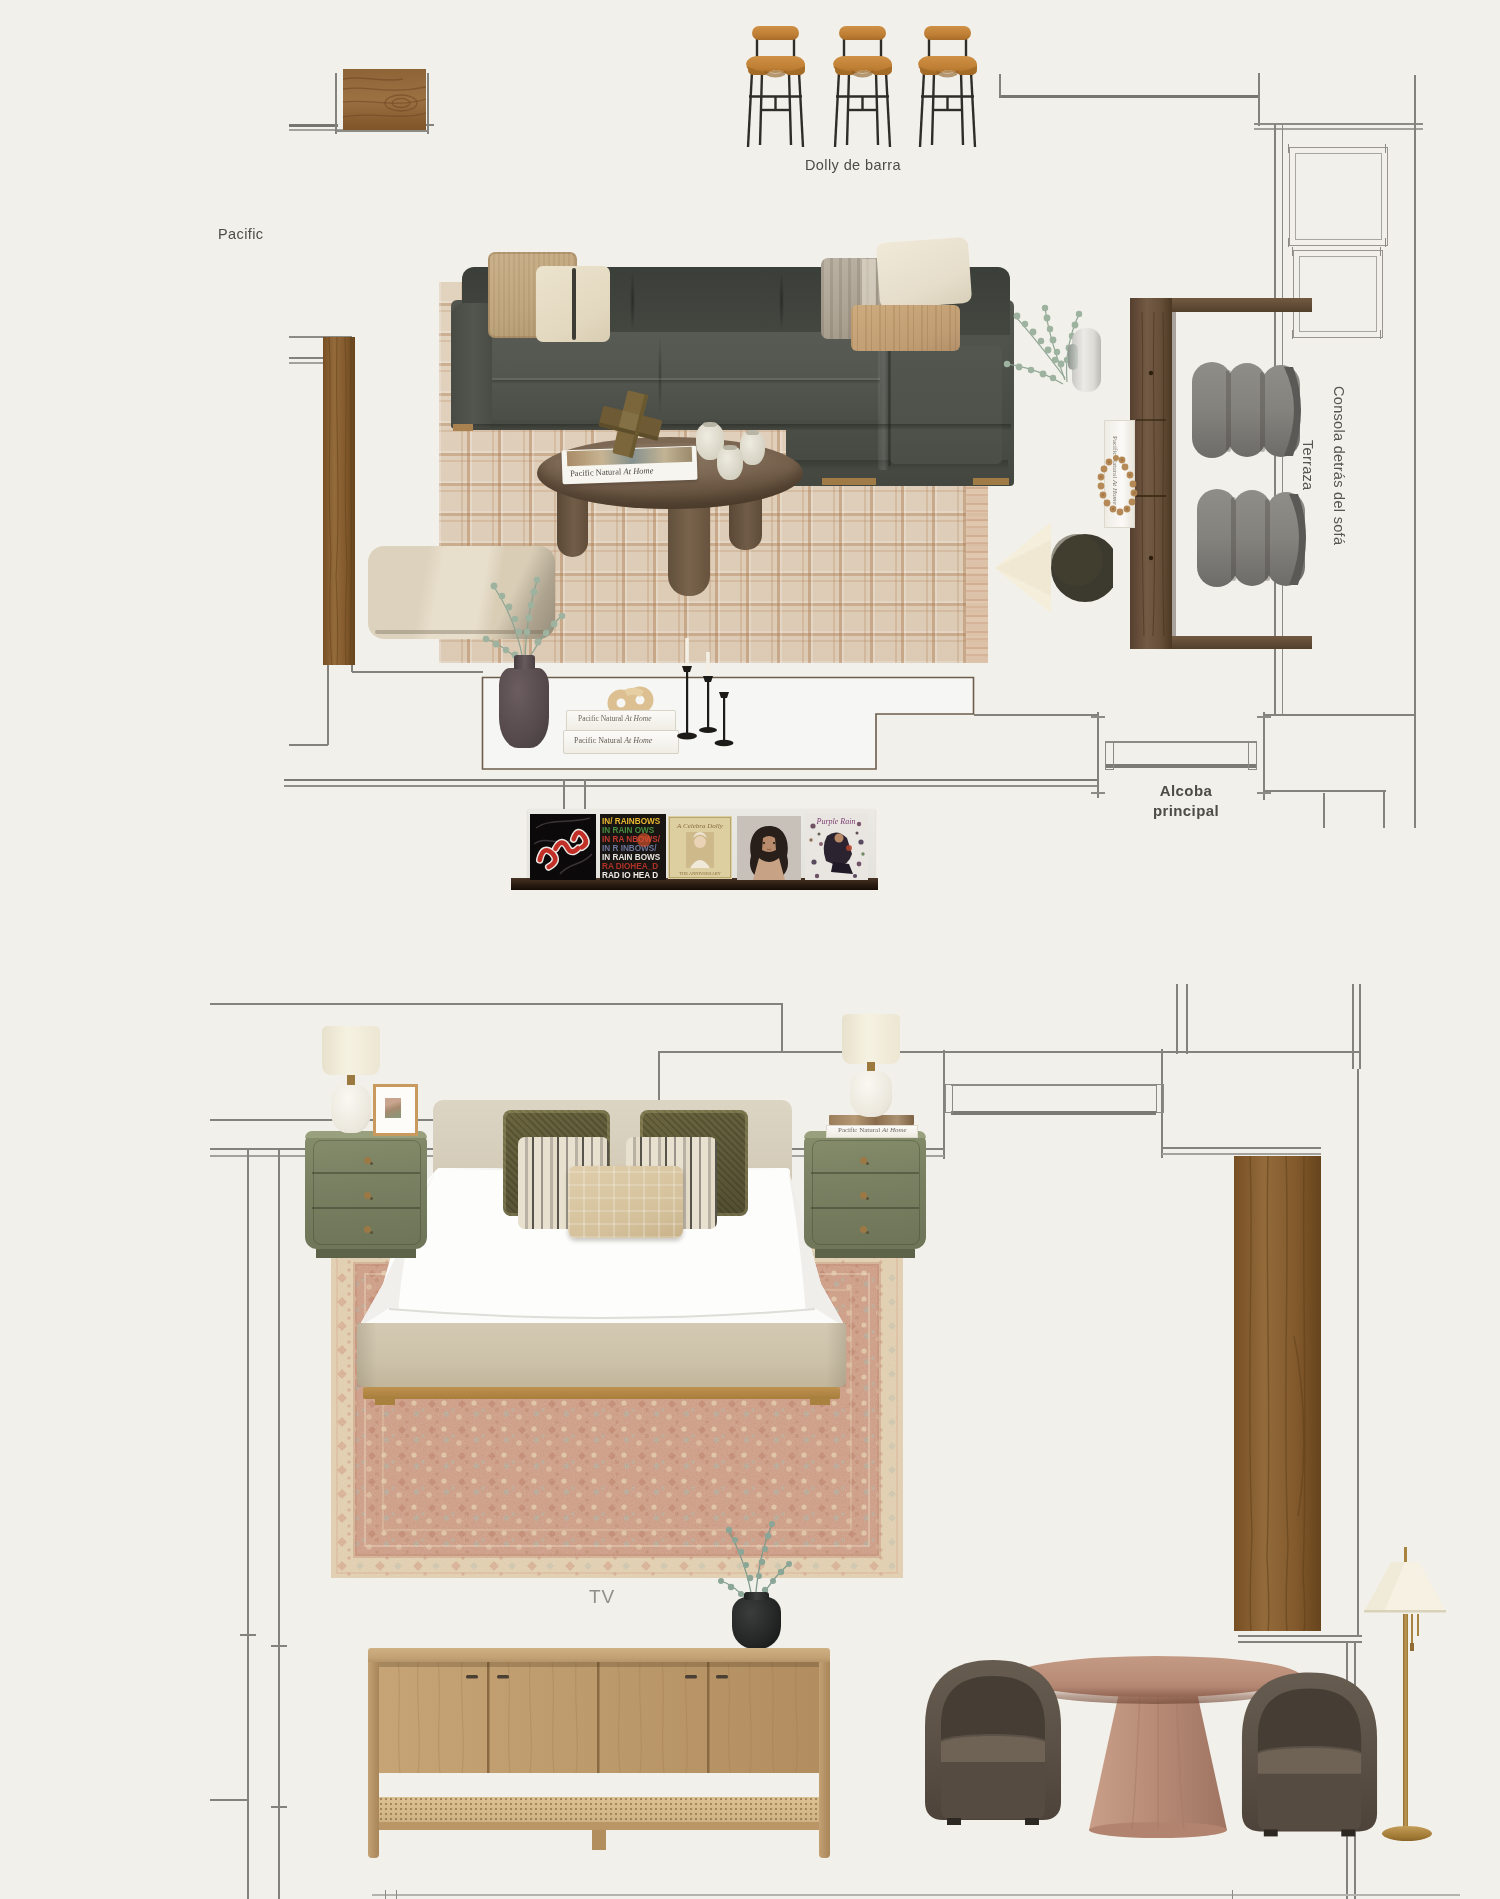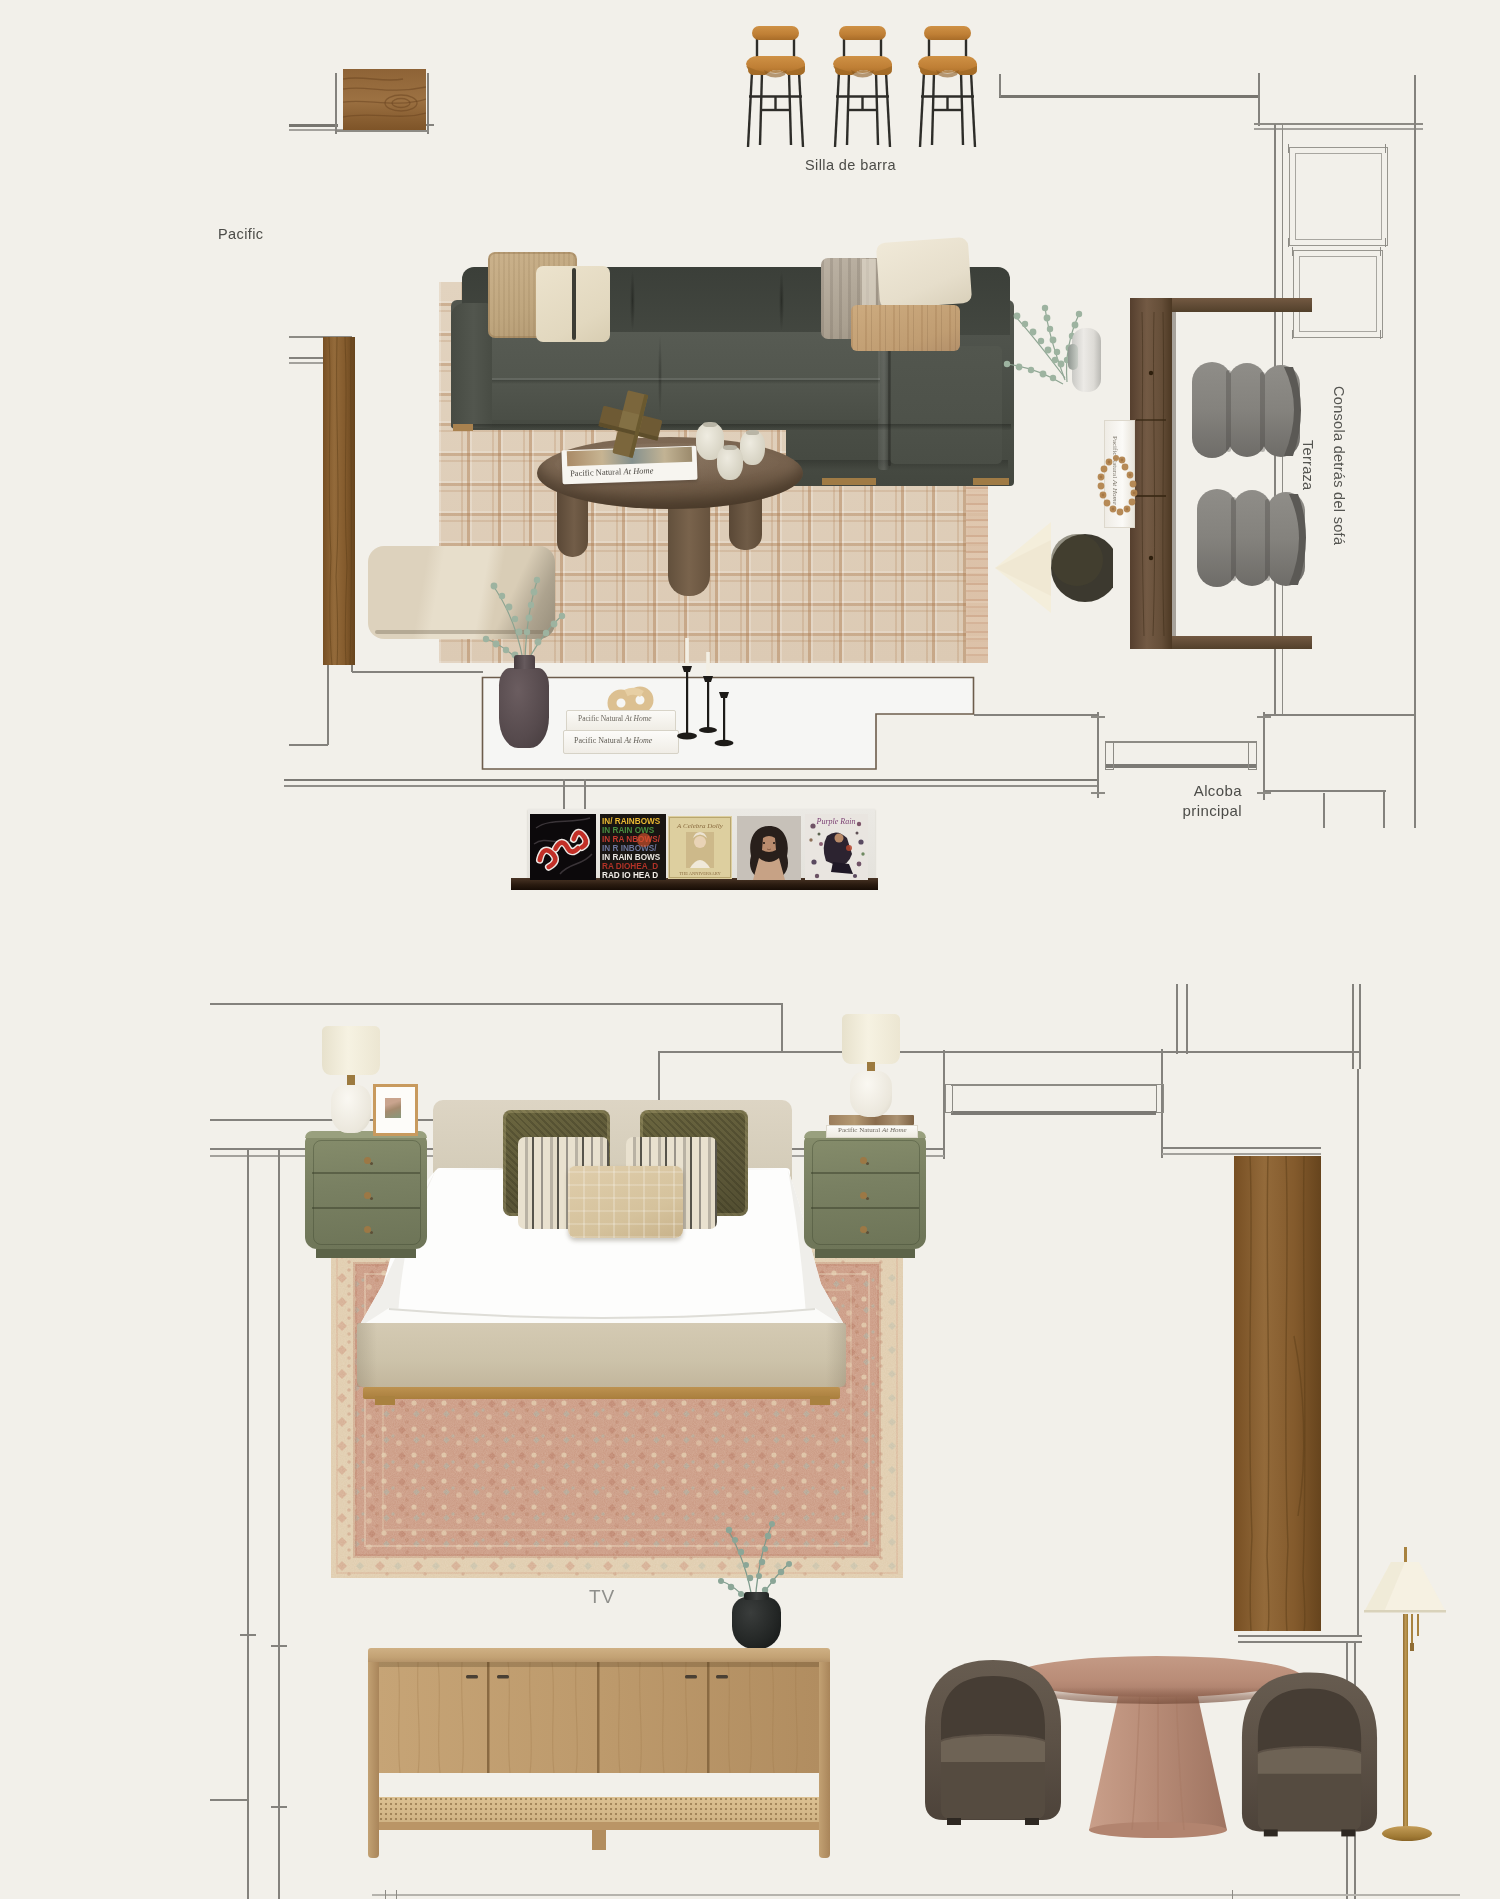--- a/index.html
+++ b/index.html
@@ -249,21 +249,21 @@
     <path d="M5,70.5 L58,70.5"></path>
         <path d="M31.5,70.5 L31.5,84"></path>
         <path d="M16.5,84 L46.5,84"></path>
   </g>
   <rect x="8" y="0" width="47" height="14" rx="7" fill="url(#st1)"></rect>
   <path d="M2,38 q2,-8 12,-8 h35 q10,0 12,8 v5 q0,6 -7,6 h-10 q-6,-5 -11.5,-5 t-11.5,5 h-10 q-7,0 -7,-6 z" fill="url(#st1)"></path>
   <path d="M2,40 q14,7 29.5,7 t29.5,-7 v3 q0,6 -7,6 h-10 q-6,-5 -11.5,-5 t-11.5,5 h-10 q-7,0 -7,-6 z" fill="#a06a26" opacity=".75"></path>
   <path d="M20,44 q11.5,7 23,0 l-2,5 q-9.5,5 -19,0 z" fill="#8a5a20" opacity=".6"></path>
 </svg>
 
-<div class="lbl" style="left:805px;top:157px;">Silla de barra</div>
+<div class="lbl" style="left:805px;top:157px;">Dolly de barra</div>
 
 <div class="lbl" style="left:218px;top:226px;">Pacific</div>
 
 <svg class="abs" style="left:323px;top:337px;" width="32" height="328" viewBox="0 0 32 328">
   <defs>
     <linearGradient id="wg2" x1="0" y1="0" x2="1" y2="0">
       <stop offset="0" stop-color="#774f23"></stop>
           <stop offset=".35" stop-color="#936a3a"></stop>
           <stop offset=".7" stop-color="#835a2c"></stop>
           <stop offset="1" stop-color="#66441d"></stop>
@@ -559,21 +559,21 @@
     <circle cx="14" cy="20" r="1.5" fill="#444d38"></circle>
         <circle cx="52" cy="19" r="1.5" fill="#46363c"></circle>
   </g>
   <text x="31" y="10" font-family="Liberation Serif,serif" font-size="8" font-style="italic" fill="#7a3f72" text-anchor="middle">Purple Rain</text>
   <path d="M22,22 q10,-8 20,2 l5,16 q-4,12 -14,12 l-12,-5 q-5,-14 1,-25" fill="#2c2330"></path>
   <circle cx="34" cy="24" r="4.5" fill="#b98a68"></circle>
   <path d="M28,48 l16,2 4,10 -22,-2 z" fill="#1f1826"></path>
   <circle cx="44" cy="34" r="3" fill="#b4452e" opacity=".85"></circle>
   </svg>
 
-<div class="lbl" style="left:1130px;top:781px;width:112px;text-align:right;line-height:20px;font-size:15px;">Alcoba<br>principal</div>
+<div class="lbl" style="left:1130px;top:781px;width:112px;text-align:center;line-height:20px;font-size:15px;font-weight:bold;">Alcoba<br>principal</div>
 
 <svg class="abs" style="left:1130px;top:298px;" width="182" height="351" viewBox="0 0 182 351">
   <defs>
     <linearGradient id="wg3" x1="0" y1="0" x2="1" y2="0">
       <stop offset="0" stop-color="#553f2e"></stop>
           <stop offset=".4" stop-color="#735a44"></stop>
           <stop offset=".75" stop-color="#654e38"></stop>
           <stop offset="1" stop-color="#4c3823"></stop>
     </linearGradient>
     <linearGradient id="wg4" x1="0" y1="0" x2="0" y2="1">

